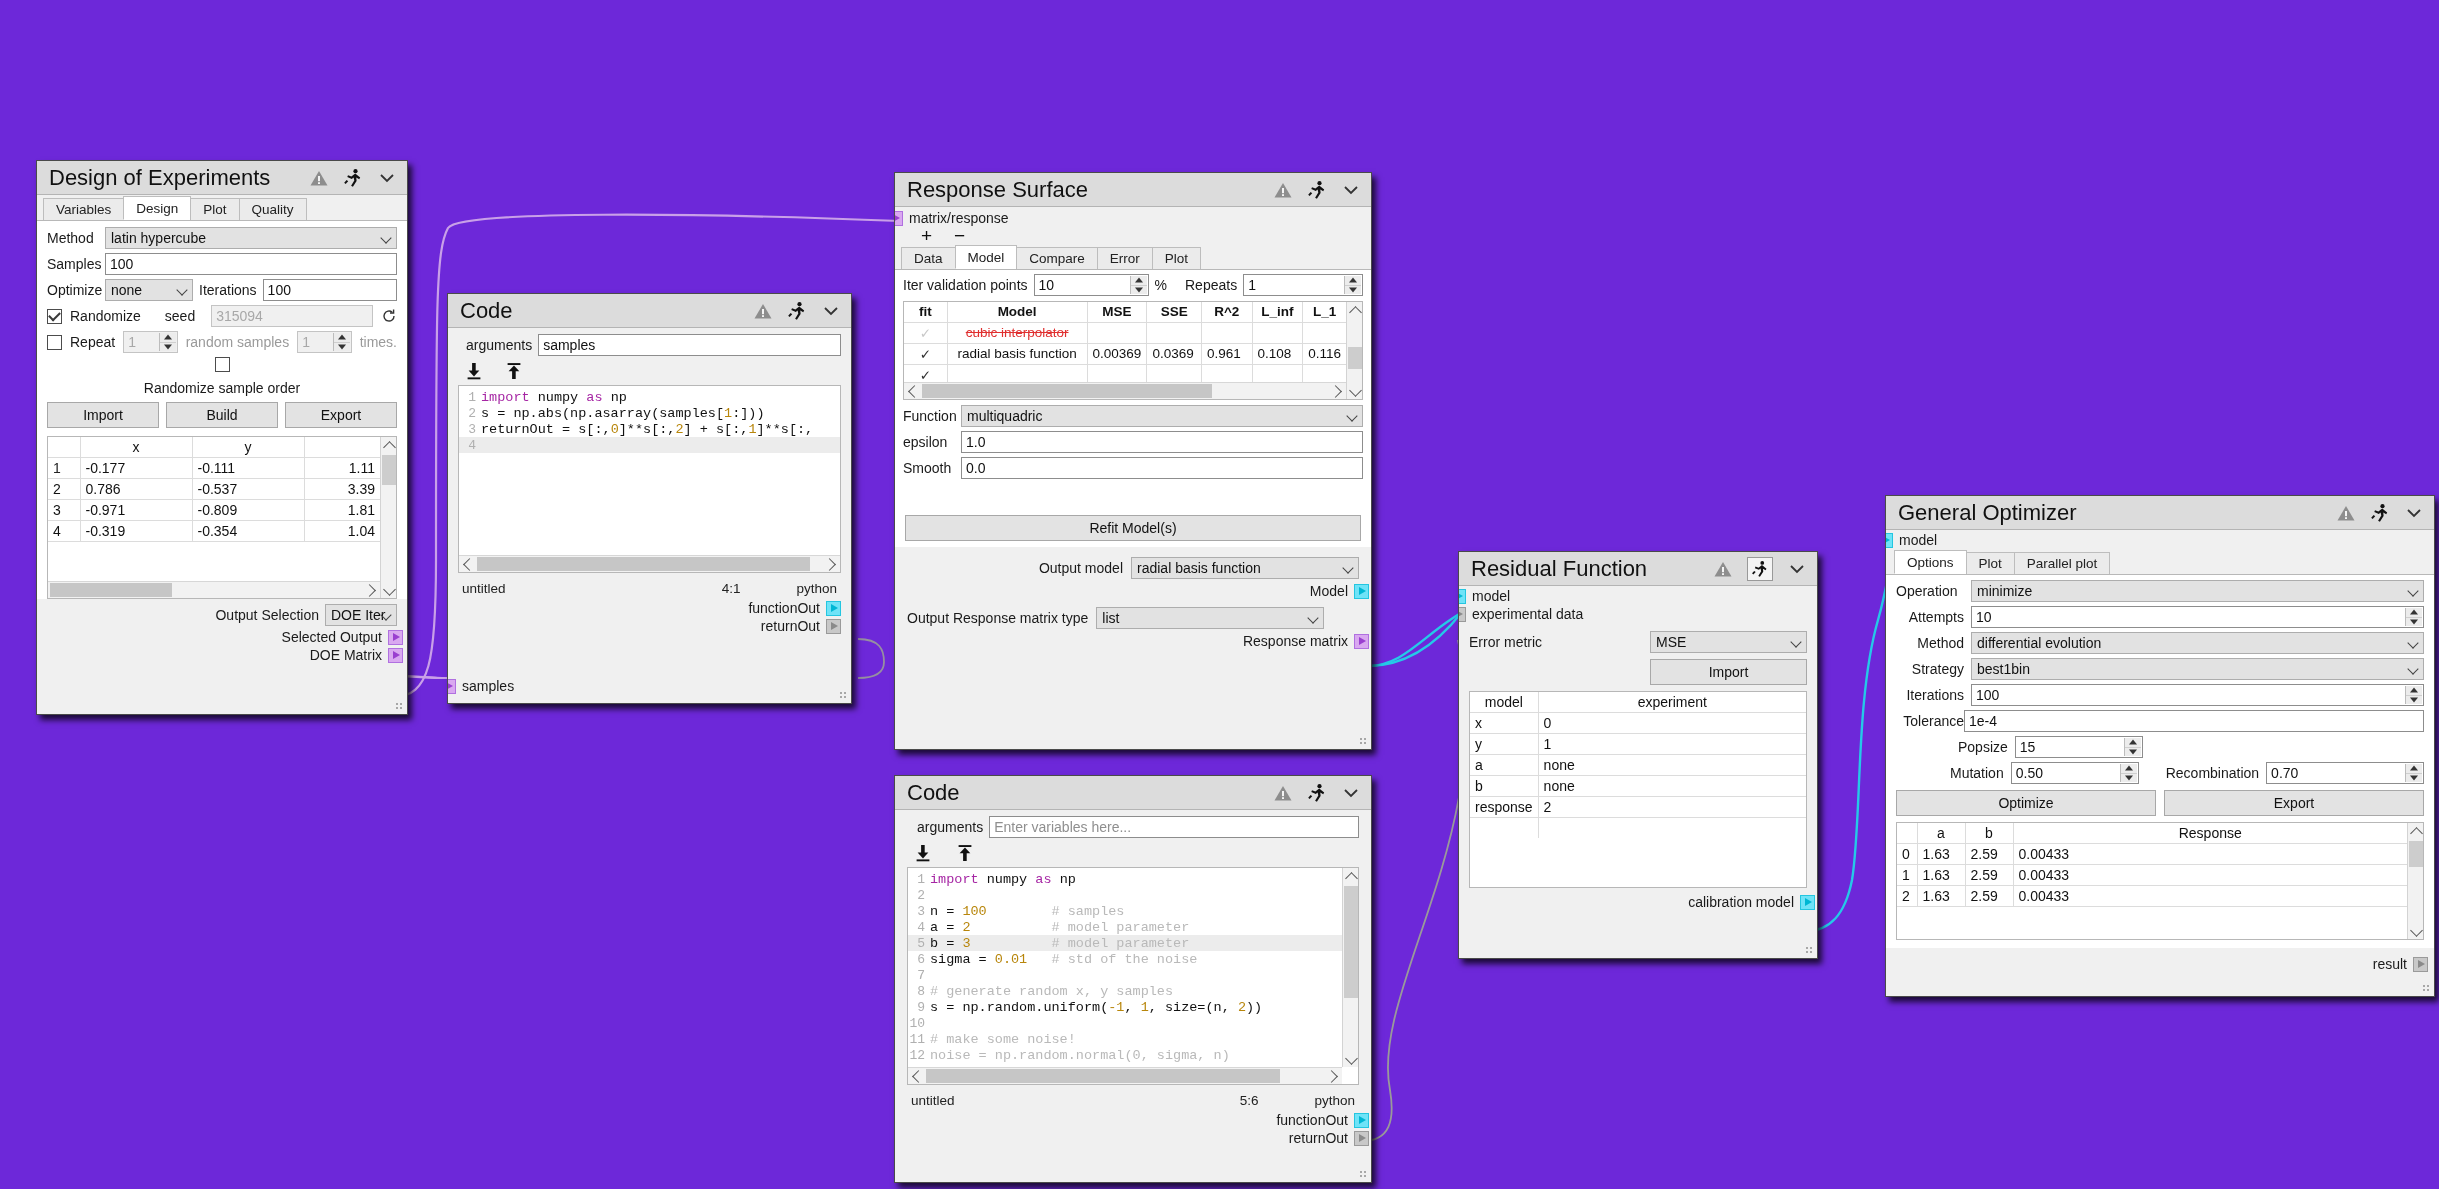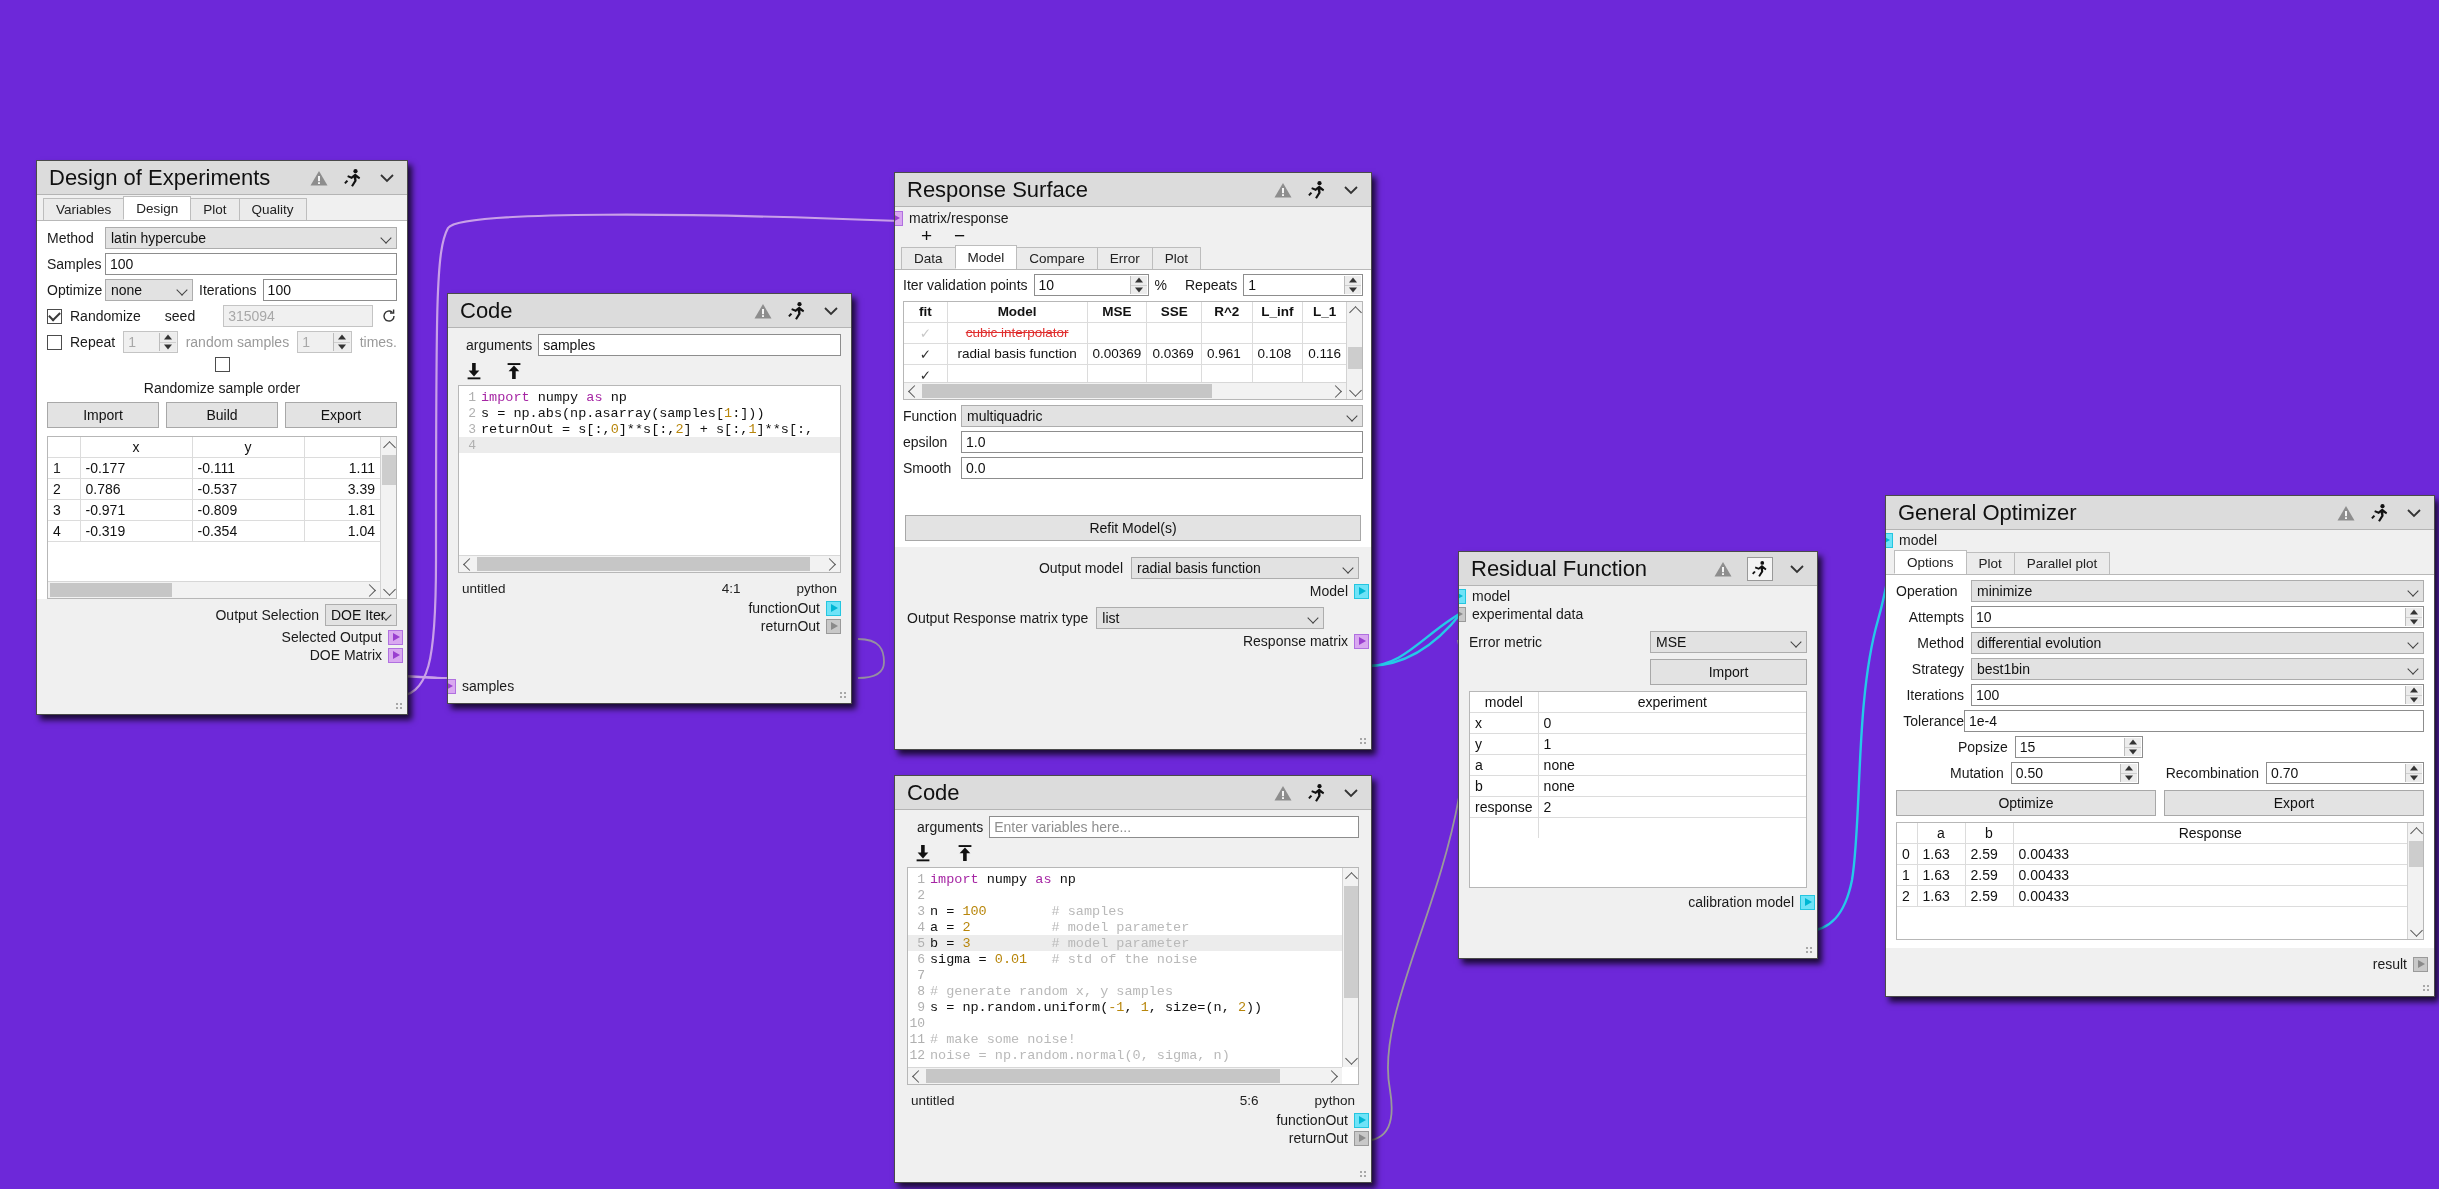--- a/index.html
+++ b/index.html
@@ -230,21 +230,21 @@
           <div class="lbl" style="width:52px;">Optimize</div>
           <div class="combo" style="width:88px;">none</div>
           <div class="lbl">Iterations</div>
           <div class="inp" style="flex:1;">100</div>
         </div>
 
         <div style="display:flex;align-items:center;gap:8px;margin-bottom:4px;">
           <span class="chk on"></span>
           <div class="lbl">Randomize</div>
           <div class="lbl" style="margin-left:16px;">seed</div>
-          <div class="inp dim" style="flex:1;margin-left:20px;">315094</div>
+          <div class="inp dim" style="flex:1;margin-left:8px;">315094</div>
           <span class="icn" style="width:16px;height:16px;">
             <svg width="16" height="16" viewBox="0 0 16 16">
                 <path d="M13 8 A5 5 0 1 1 11.2 4.2" stroke="#333" stroke-width="1.4" fill="none"></path>
                 <path d="M12.6 1.4 L12.6 5 L9 5" stroke="#333" stroke-width="1.4" fill="none"></path>
               </svg>
           </span>
         </div>
 
         <div style="display:flex;align-items:center;gap:8px;margin-bottom:4px;">
           <span class="chk"></span>

